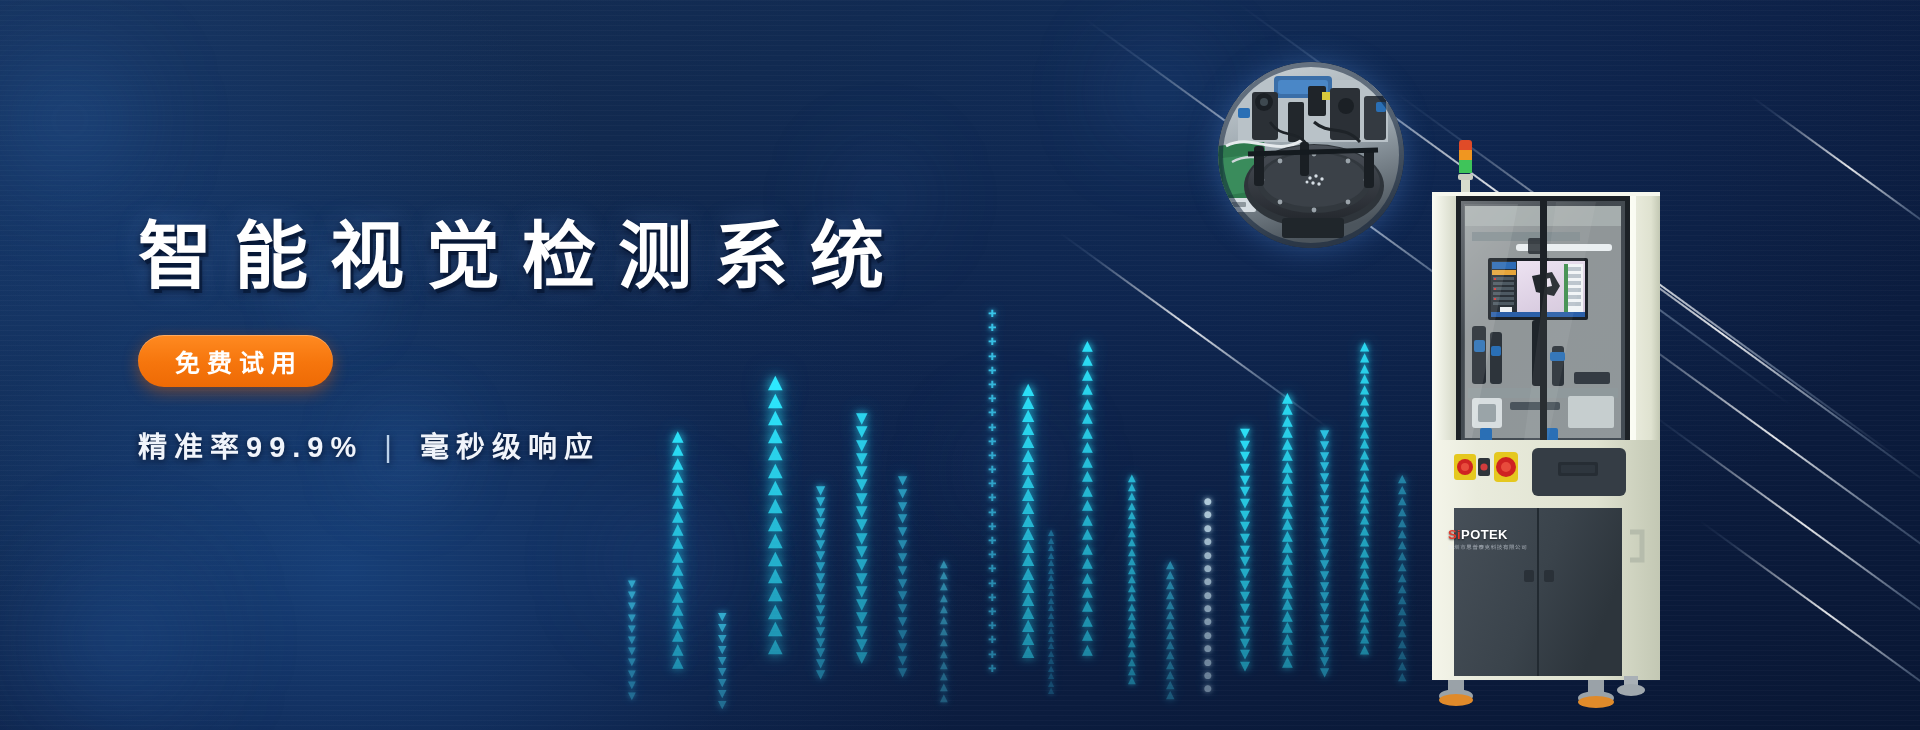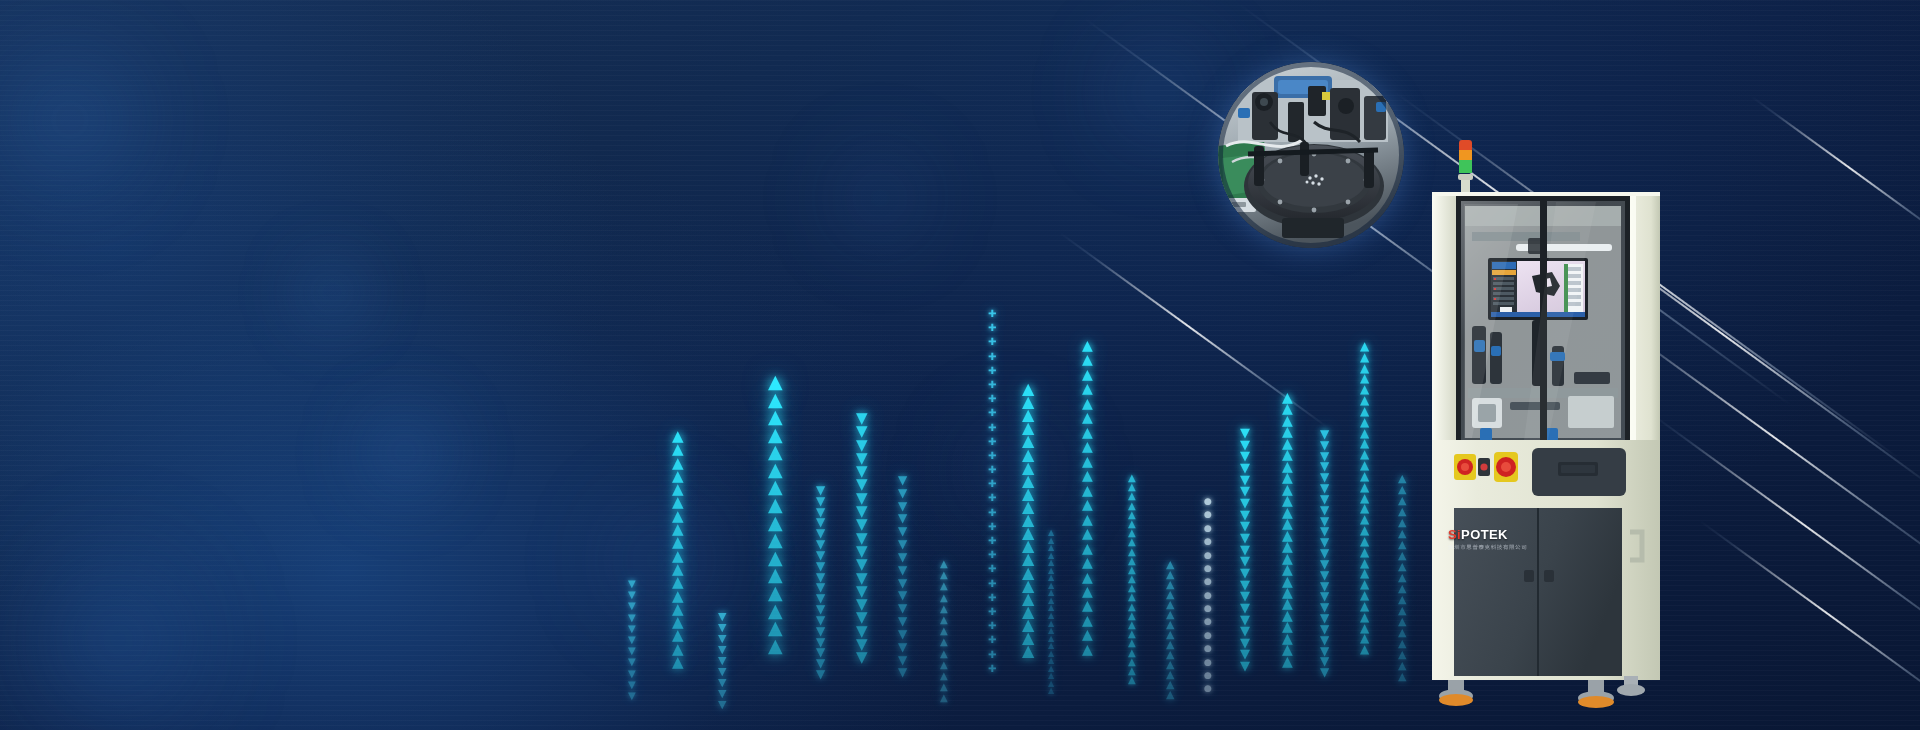--- a/index.html
+++ b/index.html
@@ -583,20 +583,33 @@
         <span class="glyph" style="font-size: 10px; color: rgb(63, 212, 244); margin-bottom: 3px; opacity: 0.82; text-shadow: rgb(63, 212, 244) 0px 0px 5.5px, rgba(60, 200, 255, 0.55) 0px 0px 14px;">▼</span>
         <span class="glyph" style="font-size: 10px; color: rgb(63, 212, 244); margin-bottom: 3px; opacity: 0.775; text-shadow: rgb(63, 212, 244) 0px 0px 5.5px, rgba(60, 200, 255, 0.55) 0px 0px 14px;">▼</span>
         <span class="glyph" style="font-size: 10px; color: rgb(63, 212, 244); margin-bottom: 3px; opacity: 0.73; text-shadow: rgb(63, 212, 244) 0px 0px 5.5px, rgba(60, 200, 255, 0.55) 0px 0px 14px;">▼</span>
         <span class="glyph" style="font-size: 10px; color: rgb(63, 212, 244); margin-bottom: 3px; opacity: 0.685; text-shadow: rgb(63, 212, 244) 0px 0px 5.5px, rgba(60, 200, 255, 0.55) 0px 0px 14px;">▼</span>
         <span class="glyph" style="font-size: 10px; color: rgb(63, 212, 244); margin-bottom: 3px; opacity: 0.64; text-shadow: rgb(63, 212, 244) 0px 0px 5.5px, rgba(60, 200, 255, 0.55) 0px 0px 14px;">▼</span>
         <span class="glyph" style="font-size: 10px; color: rgb(63, 212, 244); margin-bottom: 3px; opacity: 0.595; text-shadow: rgb(63, 212, 244) 0px 0px 5.5px, rgba(60, 200, 255, 0.55) 0px 0px 14px;">▼</span>
         <span class="glyph" style="font-size: 10px; color: rgb(63, 212, 244); margin-bottom: 3px; opacity: 0.55; text-shadow: rgb(63, 212, 244) 0px 0px 5.5px, rgba(60, 200, 255, 0.55) 0px 0px 14px;">▼</span>
       </div>
     </div>
 
+  <div class="text-block">
+
+    <div class="headline">智能视觉检测系统</div>
+
+    <button class="trial-btn">免费试用</button>
+
+    <div class="subline">
+      <span>精准率99.9%</span>
+      <span class="divider">|</span>
+      <span>毫秒级响应</span>
+    </div>
+
+  </div>
 
   <div class="inset-photo">
     <svg viewBox="0 0 186 186" xmlns="http://www.w3.org/2000/svg" aria-hidden="true">
       <defs>
         <clipPath id="circclip">
             <circle cx="93" cy="93" r="93"></circle>
           </clipPath>
         <linearGradient id="plateG" x1="0" y1="0" x2="0" y2="1">
           <stop offset="0%" stop-color="#4a5058"></stop>
             <stop offset="100%" stop-color="#24282e"></stop>

